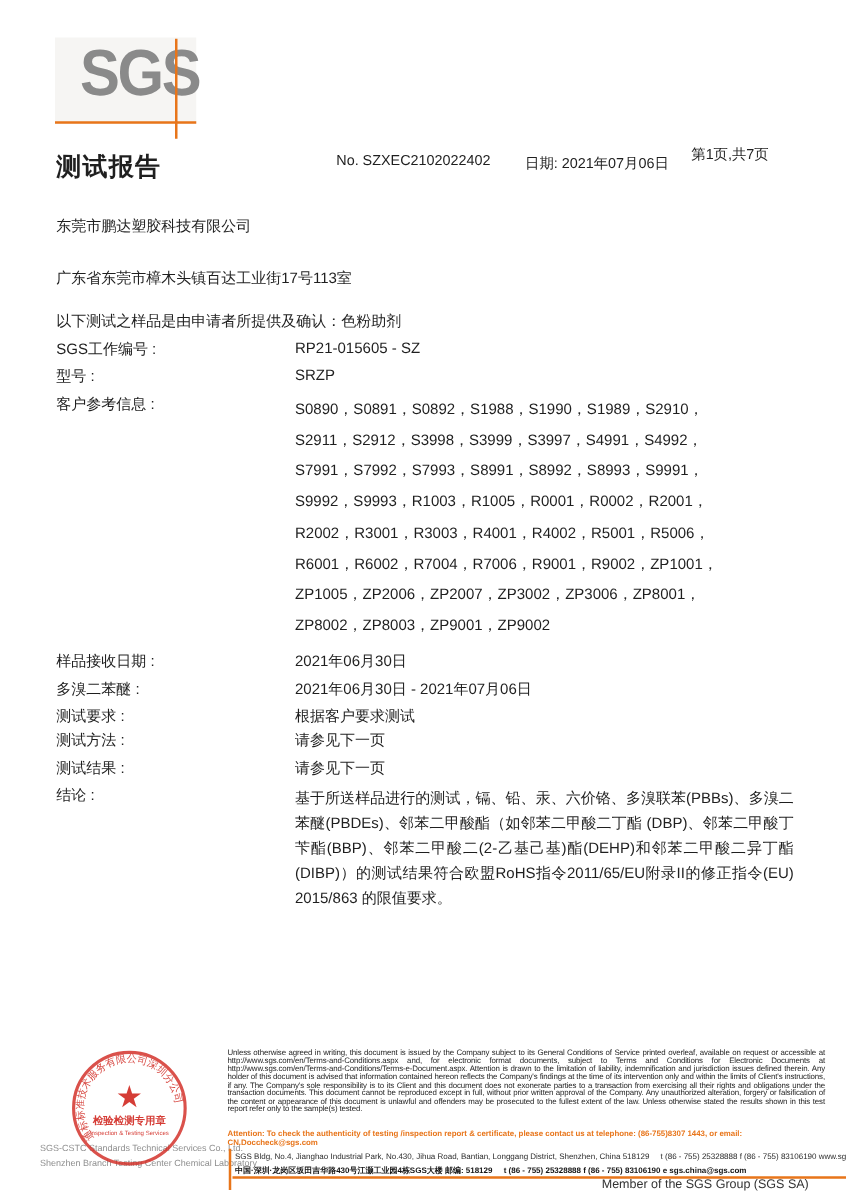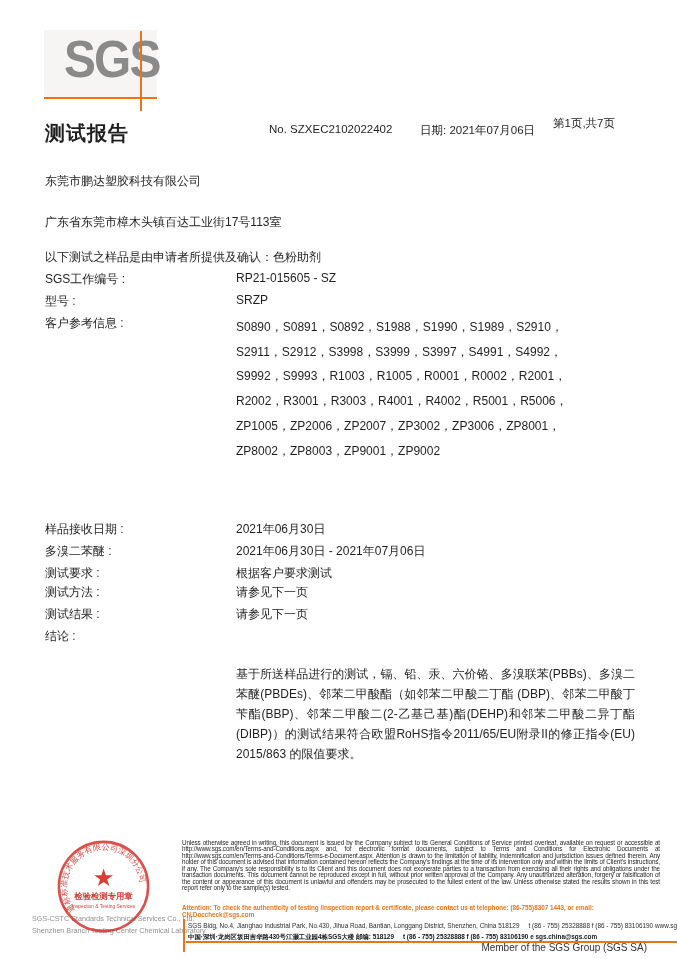--- a/index.html
+++ b/index.html
@@ -29,21 +29,21 @@
   .hdr-page{left:553px;top:116px;font-size:11.5px;}
   
   .app-name{position:absolute;left:45px;top:173px;font-size:12px;}
   .app-addr{position:absolute;left:45px;top:185px;font-size:12px;margin-top:29px;}
   
   .intro{position:absolute;left:45px;top:249px;font-size:12px;}
   .row{position:absolute;left:45px;width:590px;font-size:12px;}
   .row .lab{position:absolute;left:0;top:0;}
   .row .val{position:absolute;left:191px;top:0;}
   .reflist div{line-height:24.7px;}
-  .conclusion-val{width:399px;line-height:20px;text-align:justify;margin-top:36px;}
+  .conclusion-val{width:399px;line-height:20px;text-align:justify;}
   
   .stamp-company{
     position:absolute;left:32px;top:913px;
     font-size:7.2px;line-height:11.5px;color:#8f8f8f;white-space:nowrap;
   }
   .stamp{position:absolute;left:55px;top:838px;width:97px;height:97px;opacity:.92;}
   .disclaimer{
     position:absolute;left:182px;top:840px;width:478px;
     font-size:6.3px;line-height:6.45px;letter-spacing:-0.1px;
     text-align:justify;color:#252525;
@@ -91,22 +91,24 @@
   <div class="row" style="top:293px">
     <span class="lab">型号 :</span>
     <span class="val">SRZP</span>
   </div>
 
   <div class="row" style="top:315px">
     <span class="lab">客户参考信息 :</span>
     <div class="val reflist">
       <div>S0890，S0891，S0892，S1988，S1990，S1989，S2910，</div>
       <div>S2911，S2912，S3998，S3999，S3997，S4991，S4992，</div>
+      <div>S7991，S7992，S7993，S8991，S8992，S8993，S9991，</div>
       <div>S9992，S9993，R1003，R1005，R0001，R0002，R2001，</div>
       <div>R2002，R3001，R3003，R4001，R4002，R5001，R5006，</div>
+      <div>R6001，R6002，R7004，R7006，R9001，R9002，ZP1001，</div>
       <div>ZP1005，ZP2006，ZP2007，ZP3002，ZP3006，ZP8001，</div>
       <div>ZP8002，ZP8003，ZP9001，ZP9002</div>
     </div>
   </div>
 
   <div class="row" style="top:521px">
     <span class="lab">样品接收日期 :</span>
     <span class="val">2021年06月30日</span>
   </div>
 

